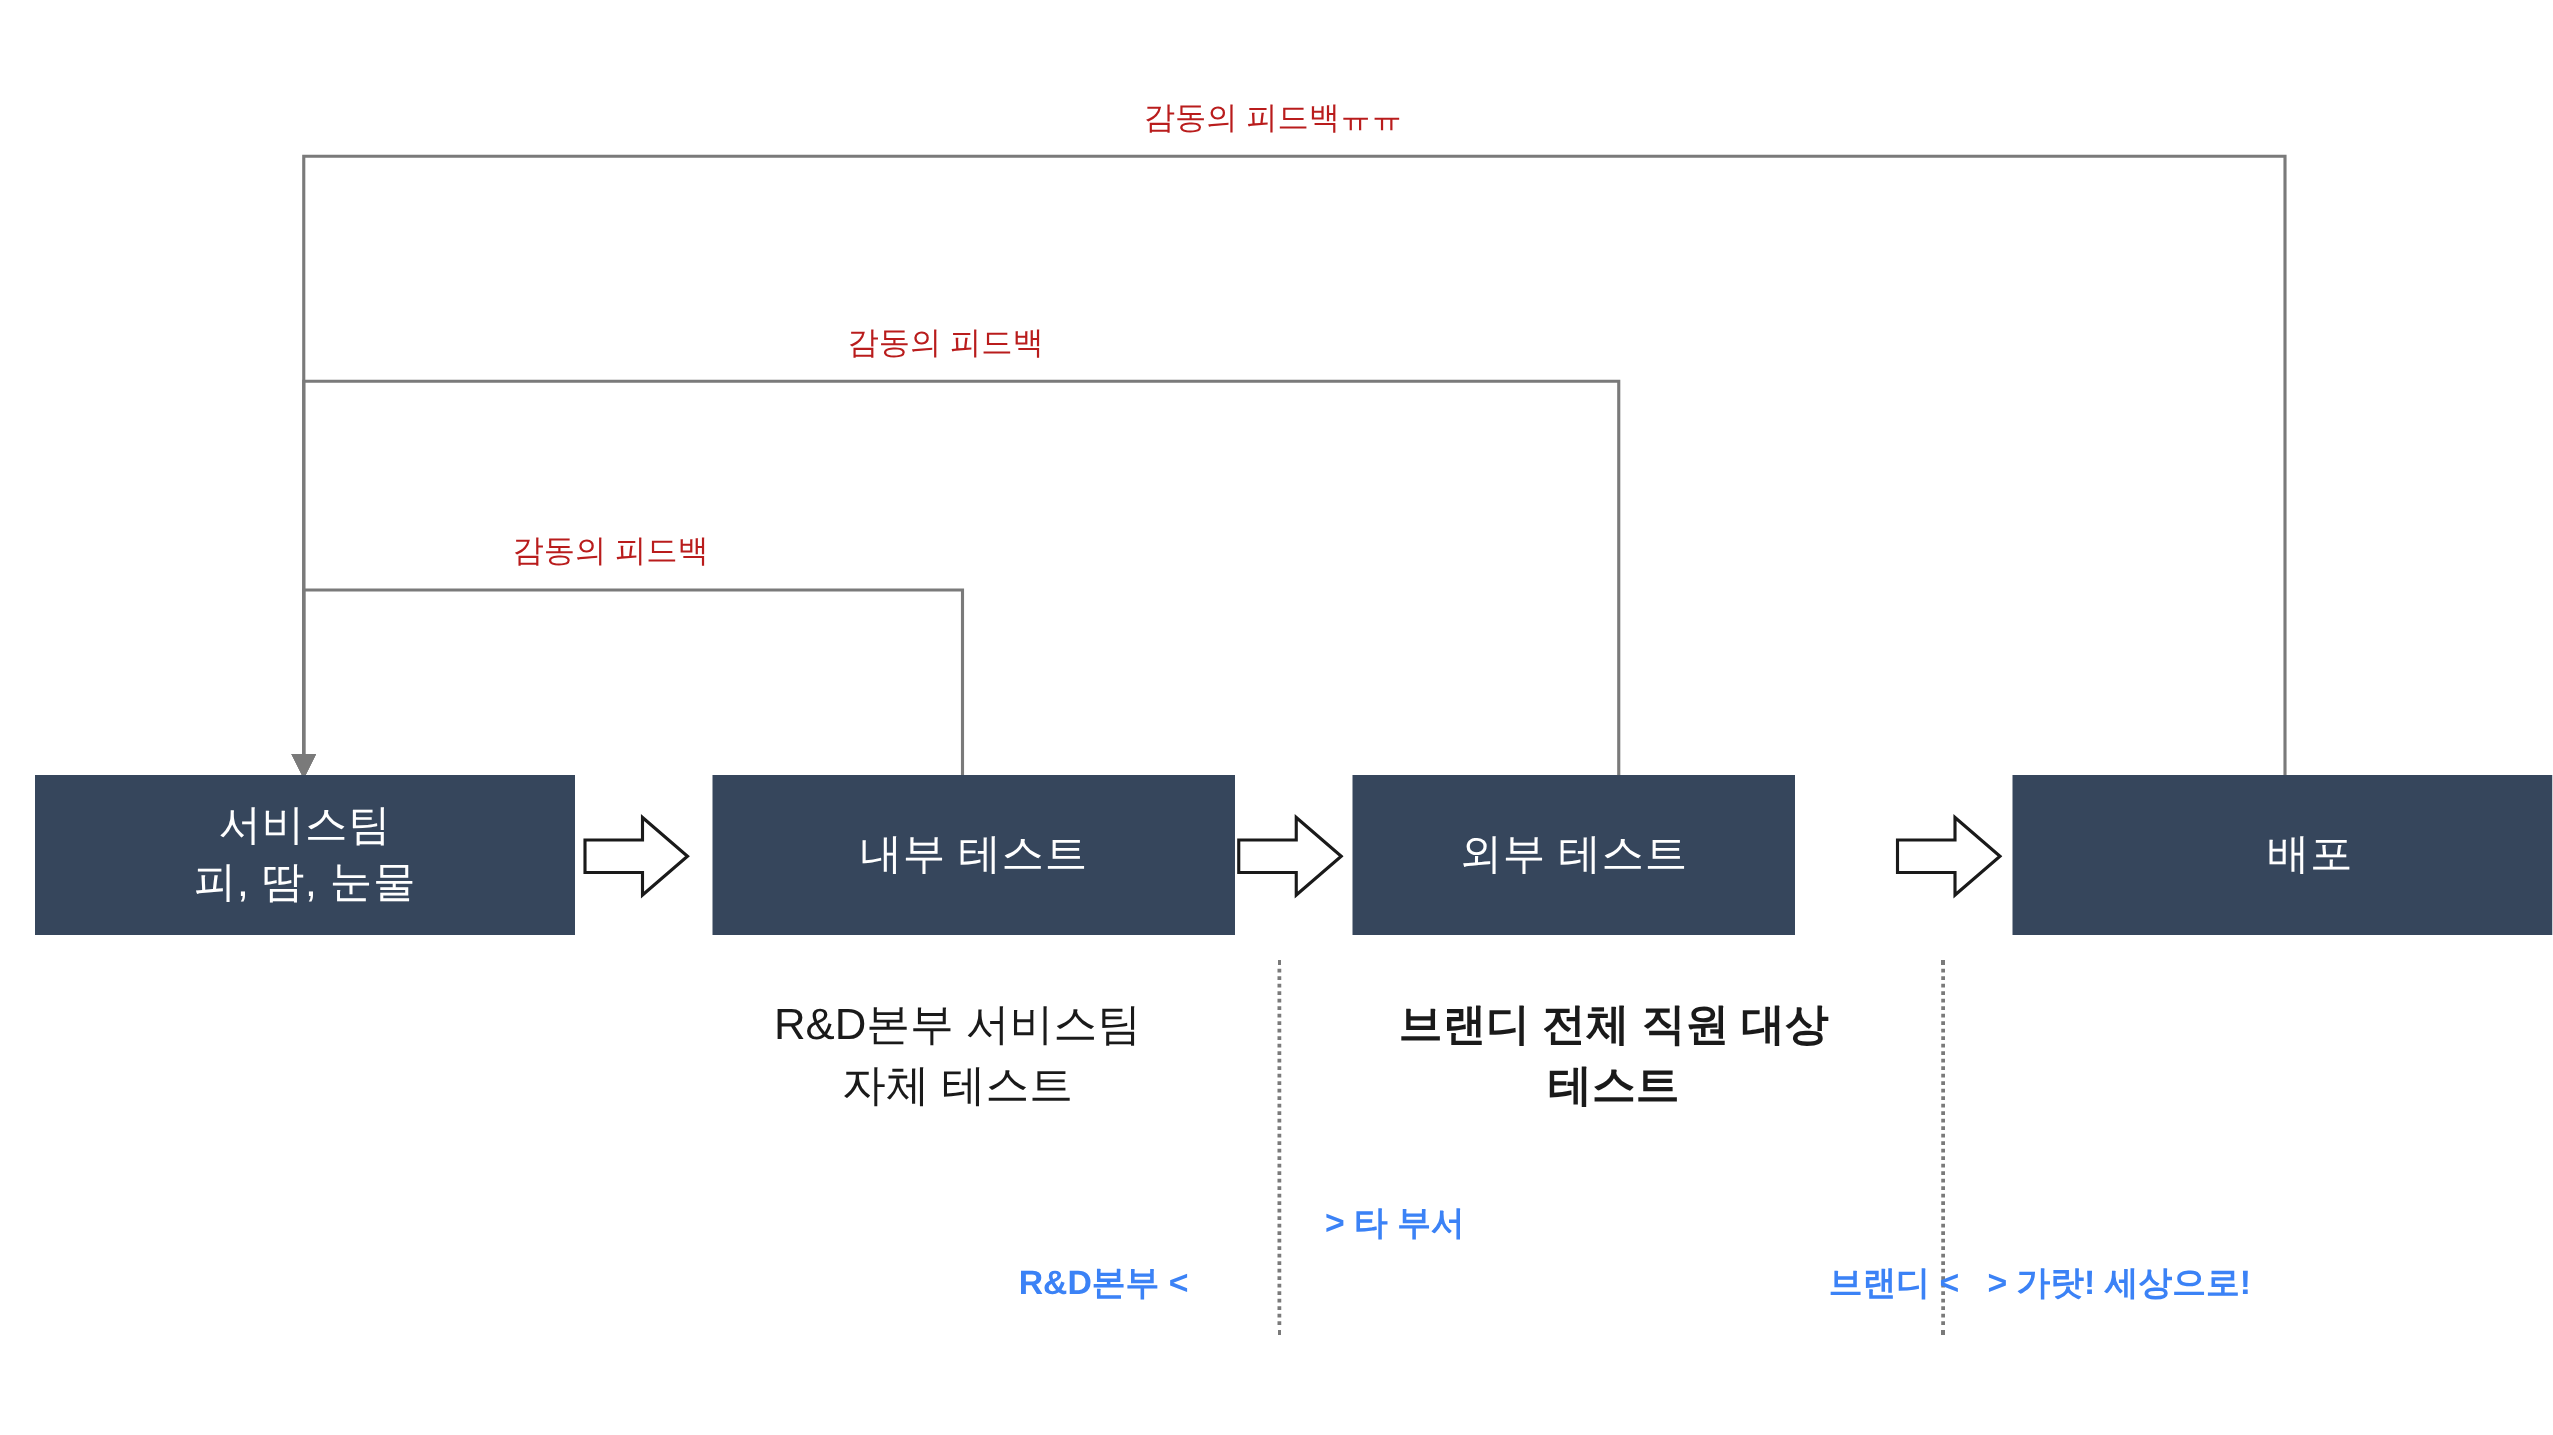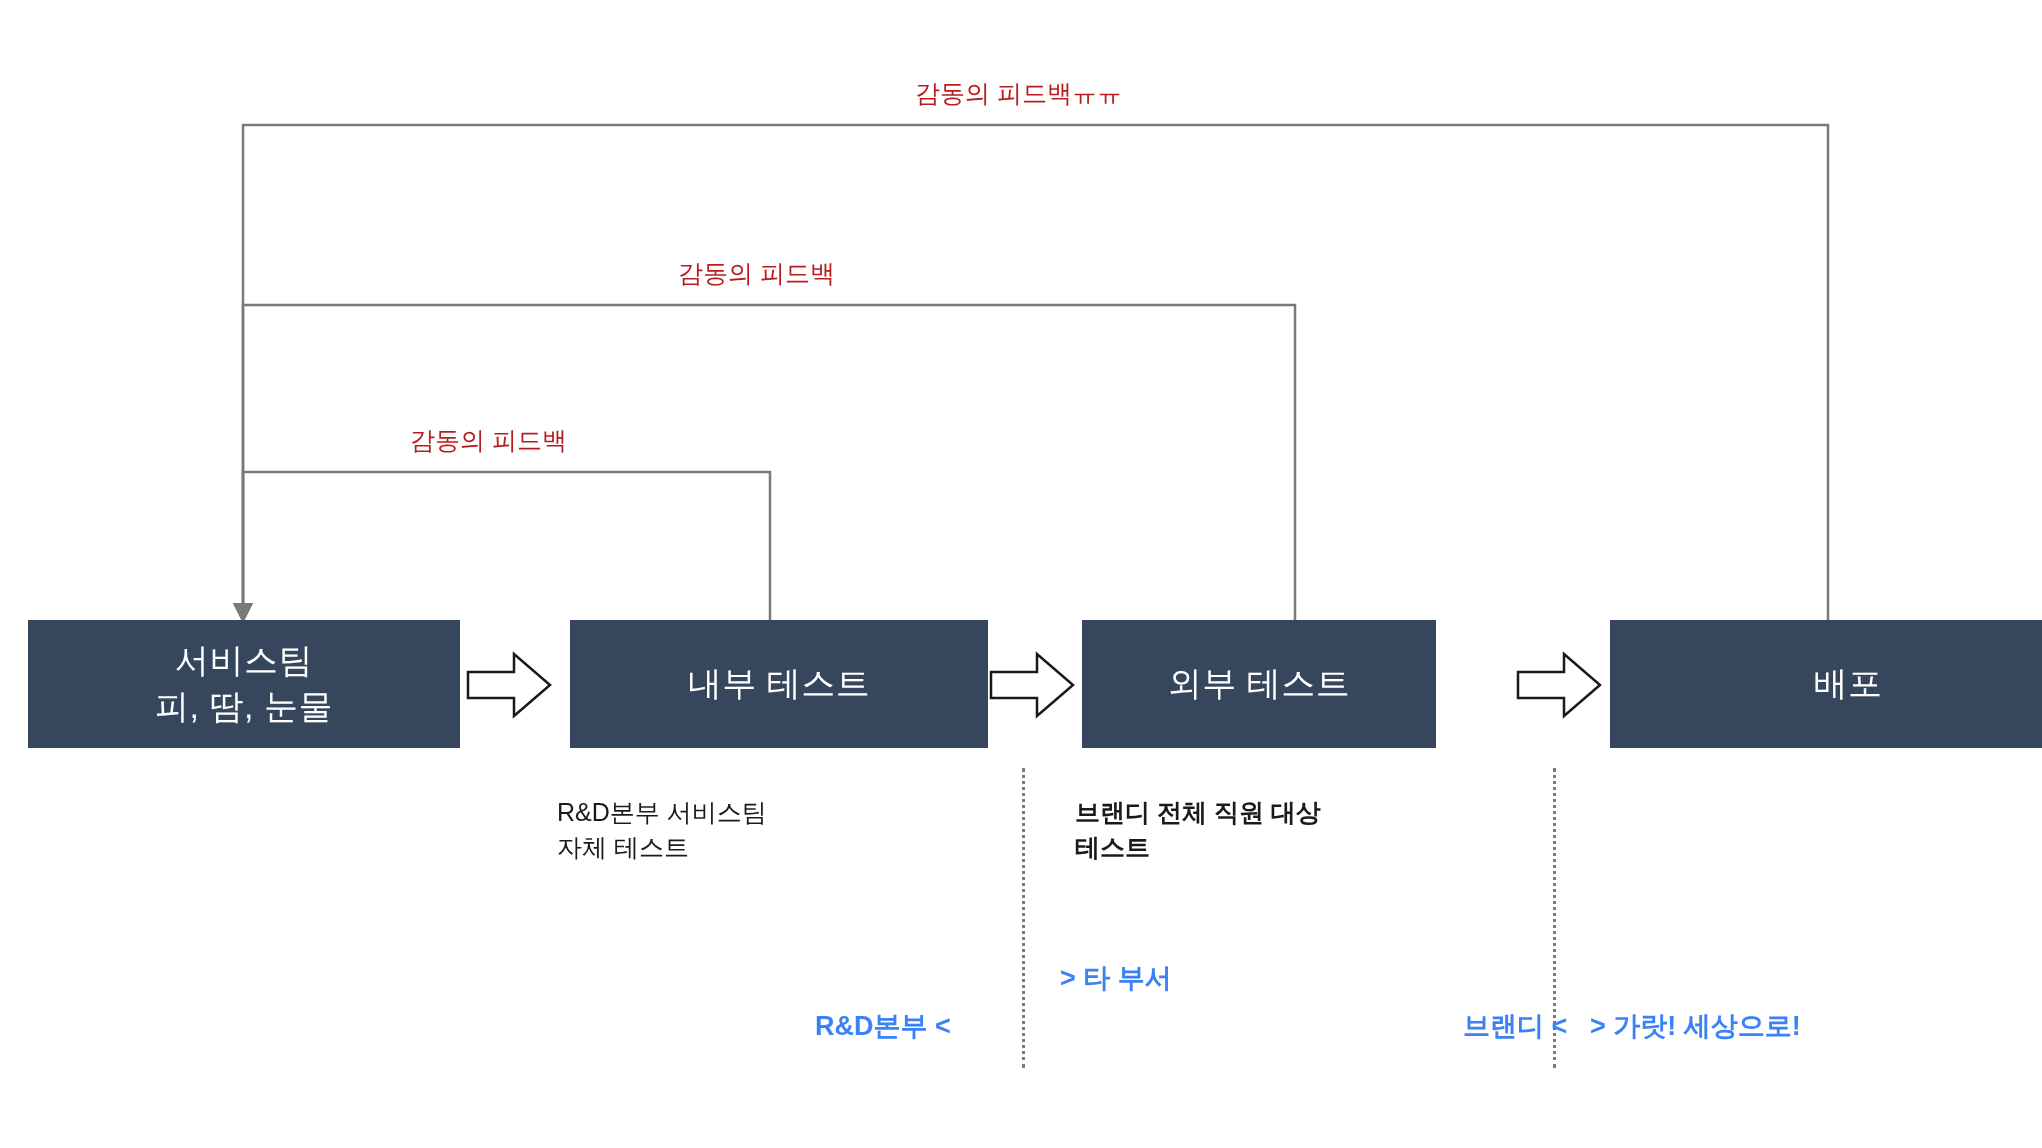--- a/index.html
+++ b/index.html
@@ -58,22 +58,22 @@
     font-size: 25px;
     color: #b91c1c;
     white-space: nowrap;
     background: #ffffff;
     padding: 0 12px;
   }
 
   
   .caption {
     position: absolute;
-    text-align: left;
-    font-size: 25px;
+    text-align: center;
+    font-size: 35px;
     line-height: 1.4;
     color: #1a1a1a;
     white-space: nowrap;
   }
 
   
   .divider {
     position: absolute;
     border-left: 3px dotted #7a7a7a;
   }

